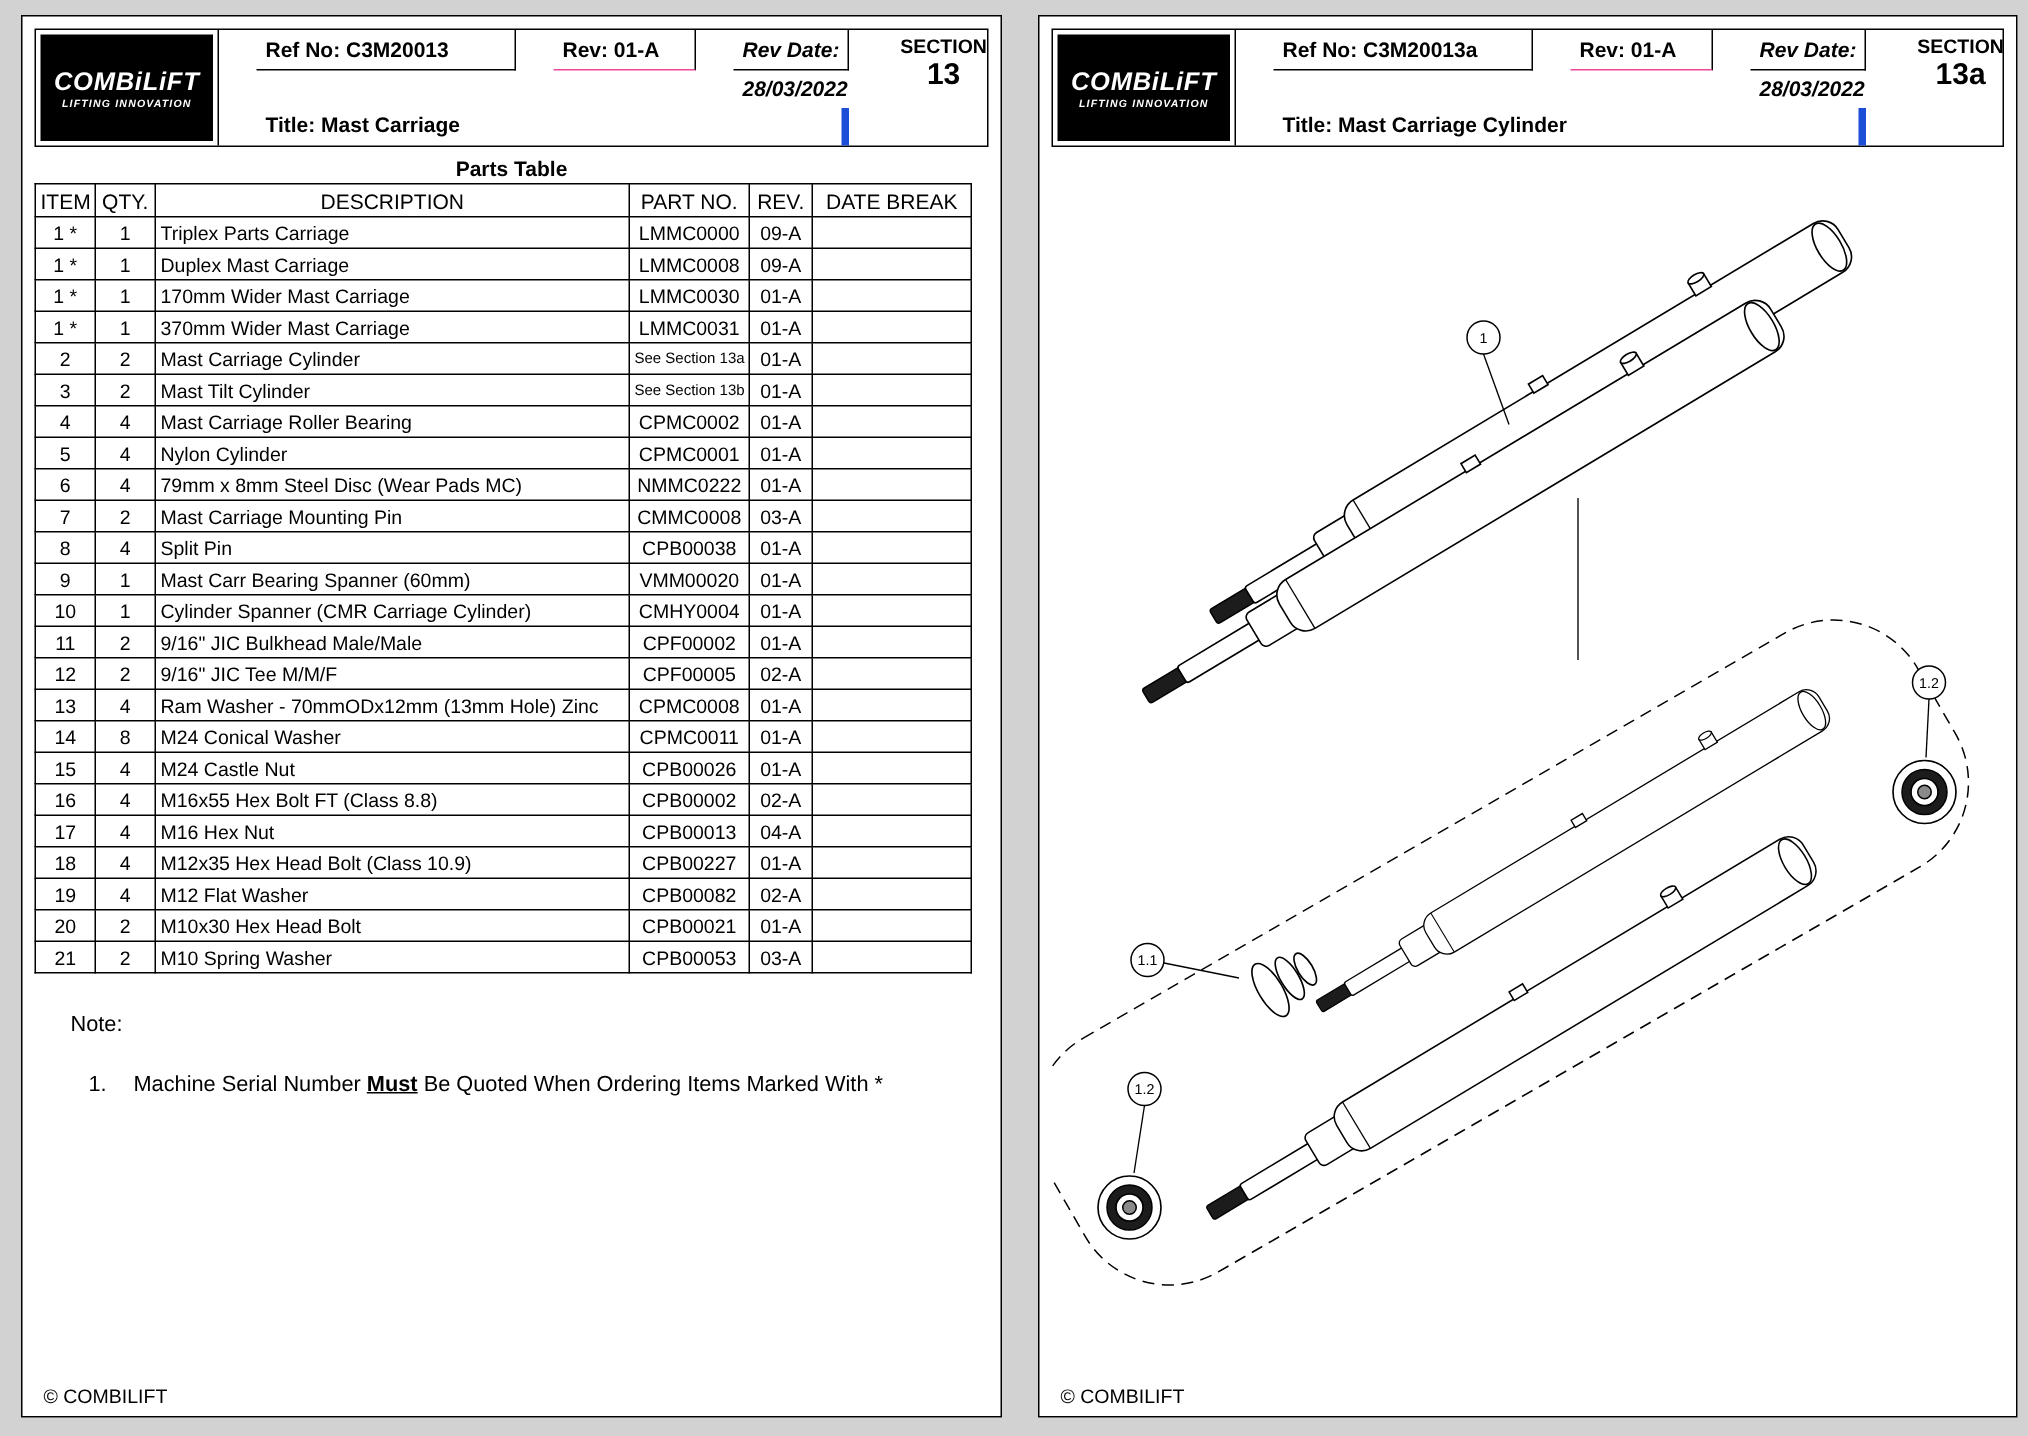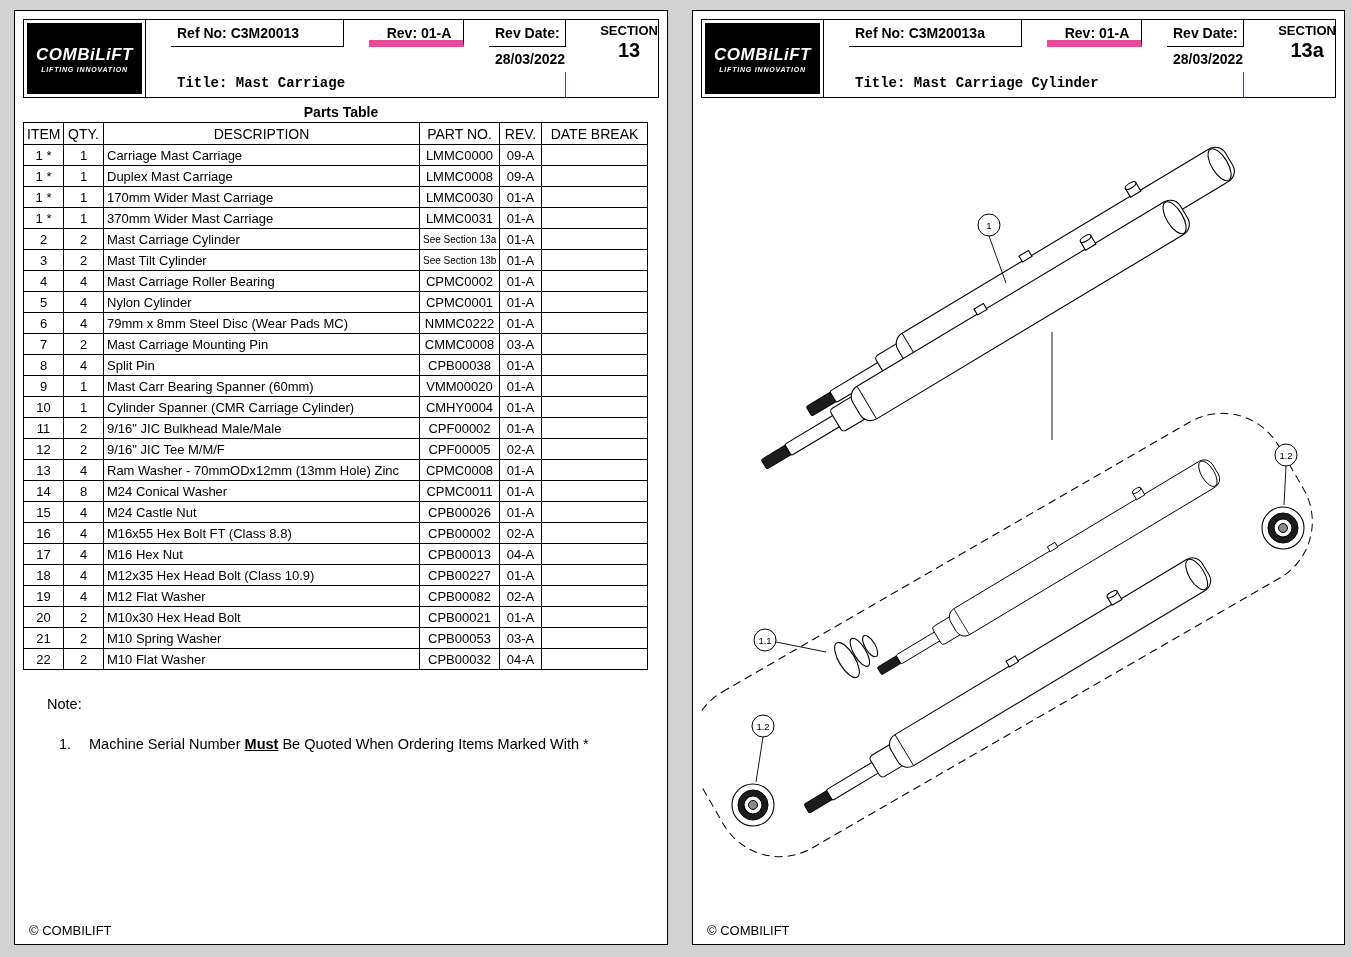--- a/index.html
+++ b/index.html
@@ -29,23 +29,23 @@
     border:1px solid #000;
     font-weight:bold;
     font-size:14px;
     gap:25px;
   }
   .hdr-logo   { grid-row:1/3; grid-column:1; border-right:1px solid #000; padding:3px; display:flex; }
   .logo-inner { background:#000; color:#fff; flex:1; display:flex; flex-direction:column; align-items:center; justify-content:center; }
   .logo-main  { font-style:italic; font-weight:bold; font-size:17px; letter-spacing:.5px; }
   .logo-sub   { font-style:italic; font-size:7px; letter-spacing:.8px; margin-top:1px; }
   .hdr-ref    { grid-row:1; grid-column:2; border-right:1px solid #000; border-bottom:1px solid #000; line-height:26px; padding-left:6px; }
-  .hdr-rev    { grid-row:1; grid-column:3; border-right:1px solid #000; border-bottom:7px solid #ec4899; line-height:26px; padding-left:6px;text-align:center; }
-  .hdr-date   { grid-row:1; grid-column:4; border-right:1px solid #000; border-bottom:1px solid #000; line-height:26px; padding-left:6px; }
-  .hdr-title  { grid-row:2; grid-column:2/5; border-right:1px solid #1d4ed8; line-height:23px; padding-left:6px;font-family:Liberation Mono, monospace; }
+  .hdr-rev    { grid-row:1; grid-column:3; border-right:1px solid #000; border-bottom:1px solid #ec4899; line-height:26px; padding-left:6px; }
+  .hdr-date   { grid-row:1; grid-column:4; border-right:1px solid #000; border-bottom:1px solid #000; line-height:26px; padding-left:6px;font-style:italic; }
+  .hdr-title  { grid-row:2; grid-column:2/5; border-right:5px solid #1d4ed8; line-height:23px; padding-left:6px; }
   .hdr-section{ grid-row:1/3; grid-column:5; text-align:center; padding-top:3px; }
   .section-label { font-size:13px; font-weight:bold; }
   .section-value { font-size:20px; font-weight:bold; line-height:24px; }
 
   
   .table-caption { width:636px; text-align:center; font-weight:bold; font-size:14px; margin:6px 0 2px; }
   table.parts-table { border-collapse:collapse; width:520px; font-size:13px; table-layout:fixed; }
   .parts-table th, .parts-table td { border:1px solid #000; height:20px; padding:0 3px; overflow:hidden; white-space:nowrap; }
   .parts-table th { font-weight:normal; font-size:14px; text-align:center; height:21px; }
   .parts-table td { text-align:center; }
@@ -112,21 +112,21 @@
           <th>DESCRIPTION</th>
           <th>PART NO.</th>
           <th>REV.</th>
           <th>DATE BREAK</th>
         </tr>
       </thead>
     <tbody id="parts-body">
         <tr>
           <td class="col0">1 *</td>
           <td class="col1">1</td>
-          <td class="col2">Carriage Mast Carriage</td>
+          <td class="col2">Triplex Parts Carriage</td>
           <td class="col3">LMMC0000</td>
           <td class="col4">09-A</td>
           <td class="col5"></td>
         </tr>
         <tr>
           <td class="col0">1 *</td>
           <td class="col1">1</td>
           <td class="col2">Duplex Mast Carriage</td>
           <td class="col3">LMMC0008</td>
           <td class="col4">09-A</td>
@@ -299,28 +299,20 @@
           <td class="col3">CPB00021</td>
           <td class="col4">01-A</td>
           <td class="col5"></td>
         </tr>
         <tr>
           <td class="col0">21</td>
           <td class="col1">2</td>
           <td class="col2">M10 Spring Washer</td>
           <td class="col3">CPB00053</td>
           <td class="col4">03-A</td>
-          <td class="col5"></td>
-        </tr>
-        <tr>
-          <td class="col0">22</td>
-          <td class="col1">2</td>
-          <td class="col2">M10 Flat Washer</td>
-          <td class="col3">CPB00032</td>
-          <td class="col4">04-A</td>
           <td class="col5"></td>
         </tr>
       </tbody>
   </table>
 
   <div class="note">
     <div class="note-heading">Note:</div>
     <div class="note-line">
       <span class="note-no">1.</span><span>Machine Serial Number </span><span class="bold-underline">Must</span><span> Be Quoted When Ordering Items Marked With *</span>
     </div>

